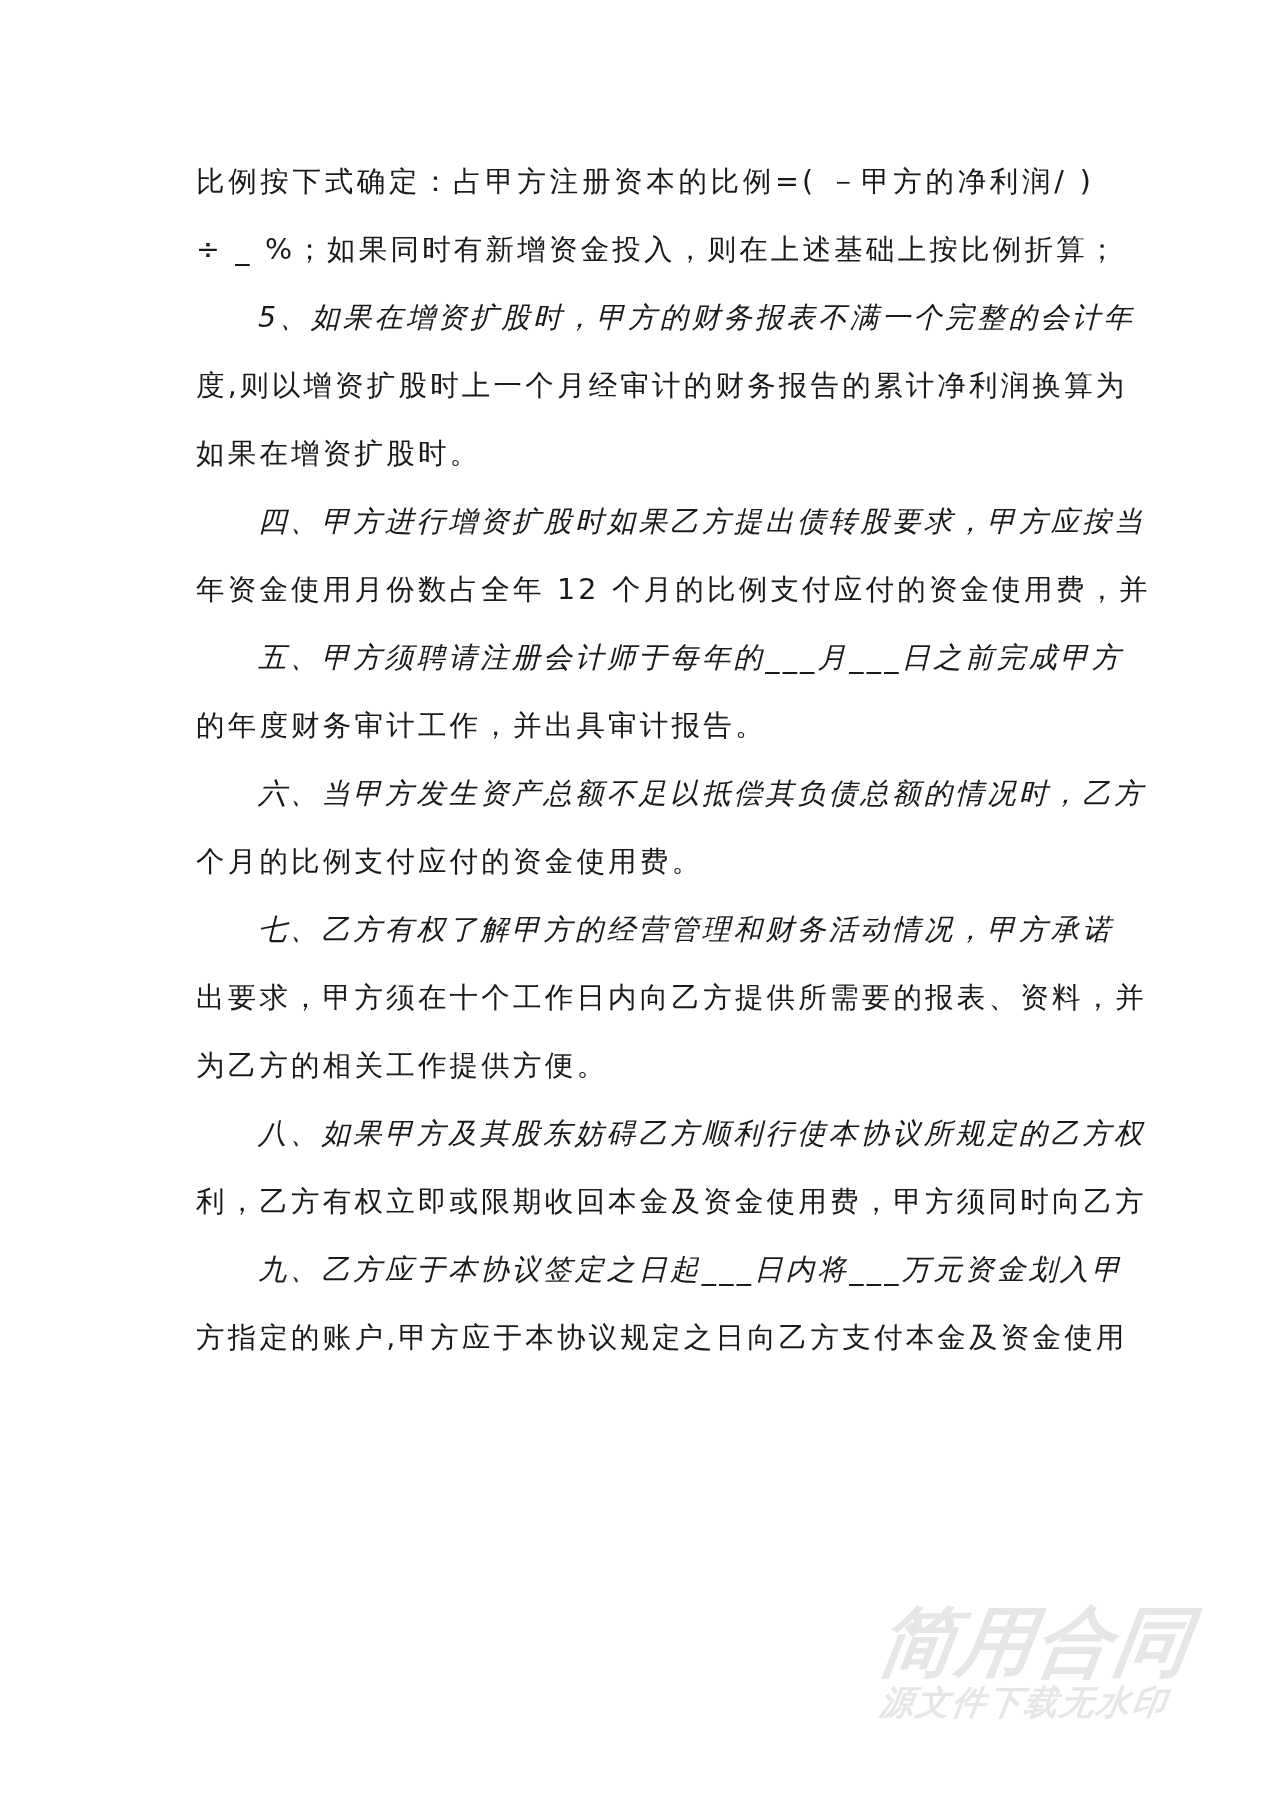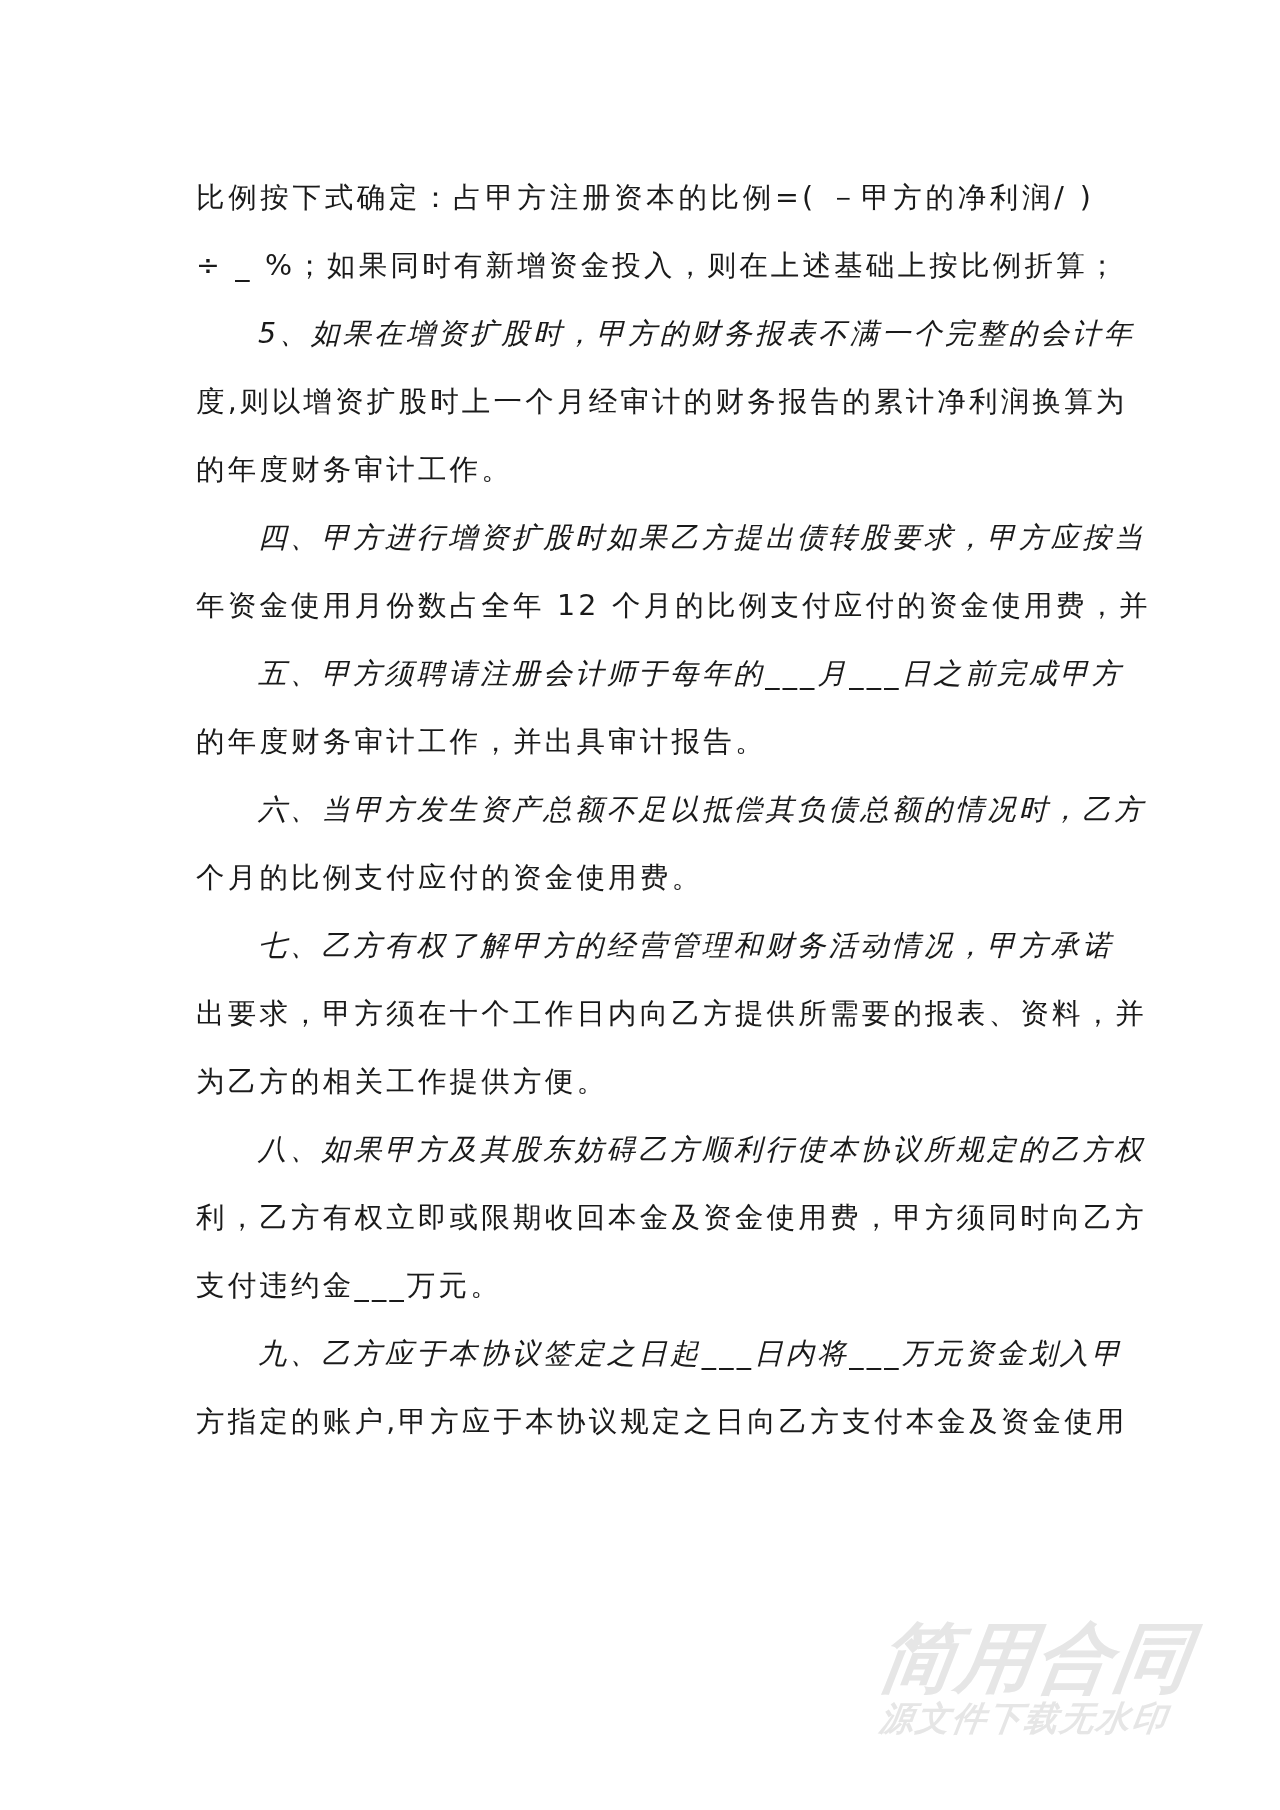--- a/index.html
+++ b/index.html
@@ -11,21 +11,21 @@
       width: 1280px;
       height: 1810px;
       position: relative;
       overflow: hidden;
       font-family: "DejaVu Sans", "Liberation Sans", sans-serif;
       color: #1a1a1a;
     }
     .page {
       position: absolute;
       left: 0;
-      top: 16px;
+      top: 0;
       width: 1280px;
       height: 1556px;
     }
     .content {
       position: absolute;
       left: 196px;
       top: 148px;
       width: 898px;
     }
     .line {
@@ -75,21 +75,21 @@
   <div class="content">
 
     <div>
       <div class="line justify">比例按下式确定：占甲方注册资本的比例=(  －甲方的净利润/  )</div>
       <div class="line">÷ _ %；如果同时有新增资金投入，则在上述基础上按比例折算；</div>
     </div>
 
     <div>
       <div class="line justify indent">5、如果在增资扩股时，甲方的财务报表不满一个完整的会计年</div>
       <div class="line justify">度,则以增资扩股时上一个月经审计的财务报告的累计净利润换算为</div>
-      <div class="line">的年度财务审计工作。</div>
+      <div class="line">如果在增资扩股时。</div>
     </div>
 
     <div>
       <div class="line justify indent">四、甲方进行增资扩股时如果乙方提出债转股要求，甲方应按当</div>
       <div class="line justify">年资金使用月份数占全年 12 个月的比例支付应付的资金使用费，并</div>
     </div>
 
     <div>
       <div class="line justify indent">五、甲方须聘请注册会计师于每年的___月___日之前完成甲方</div>
       <div class="line">的年度财务审计工作，并出具审计报告。</div>
@@ -102,21 +102,20 @@
 
     <div>
       <div class="line justify indent">七、乙方有权了解甲方的经营管理和财务活动情况，甲方承诺</div>
       <div class="line justify">出要求，甲方须在十个工作日内向乙方提供所需要的报表、资料，并</div>
       <div class="line">为乙方的相关工作提供方便。</div>
     </div>
 
     <div>
       <div class="line justify indent">八、如果甲方及其股东妨碍乙方顺利行使本协议所规定的乙方权</div>
       <div class="line justify">利，乙方有权立即或限期收回本金及资金使用费，甲方须同时向乙方</div>
-      <div class="line">支付违约金___万元。</div>
     </div>
 
     <div>
       <div class="line justify indent">九、乙方应于本协议签定之日起___日内将___万元资金划入甲</div>
       <div class="line justify">方指定的账户,甲方应于本协议规定之日向乙方支付本金及资金使用</div>
     </div>
 
 
   </div>
 

